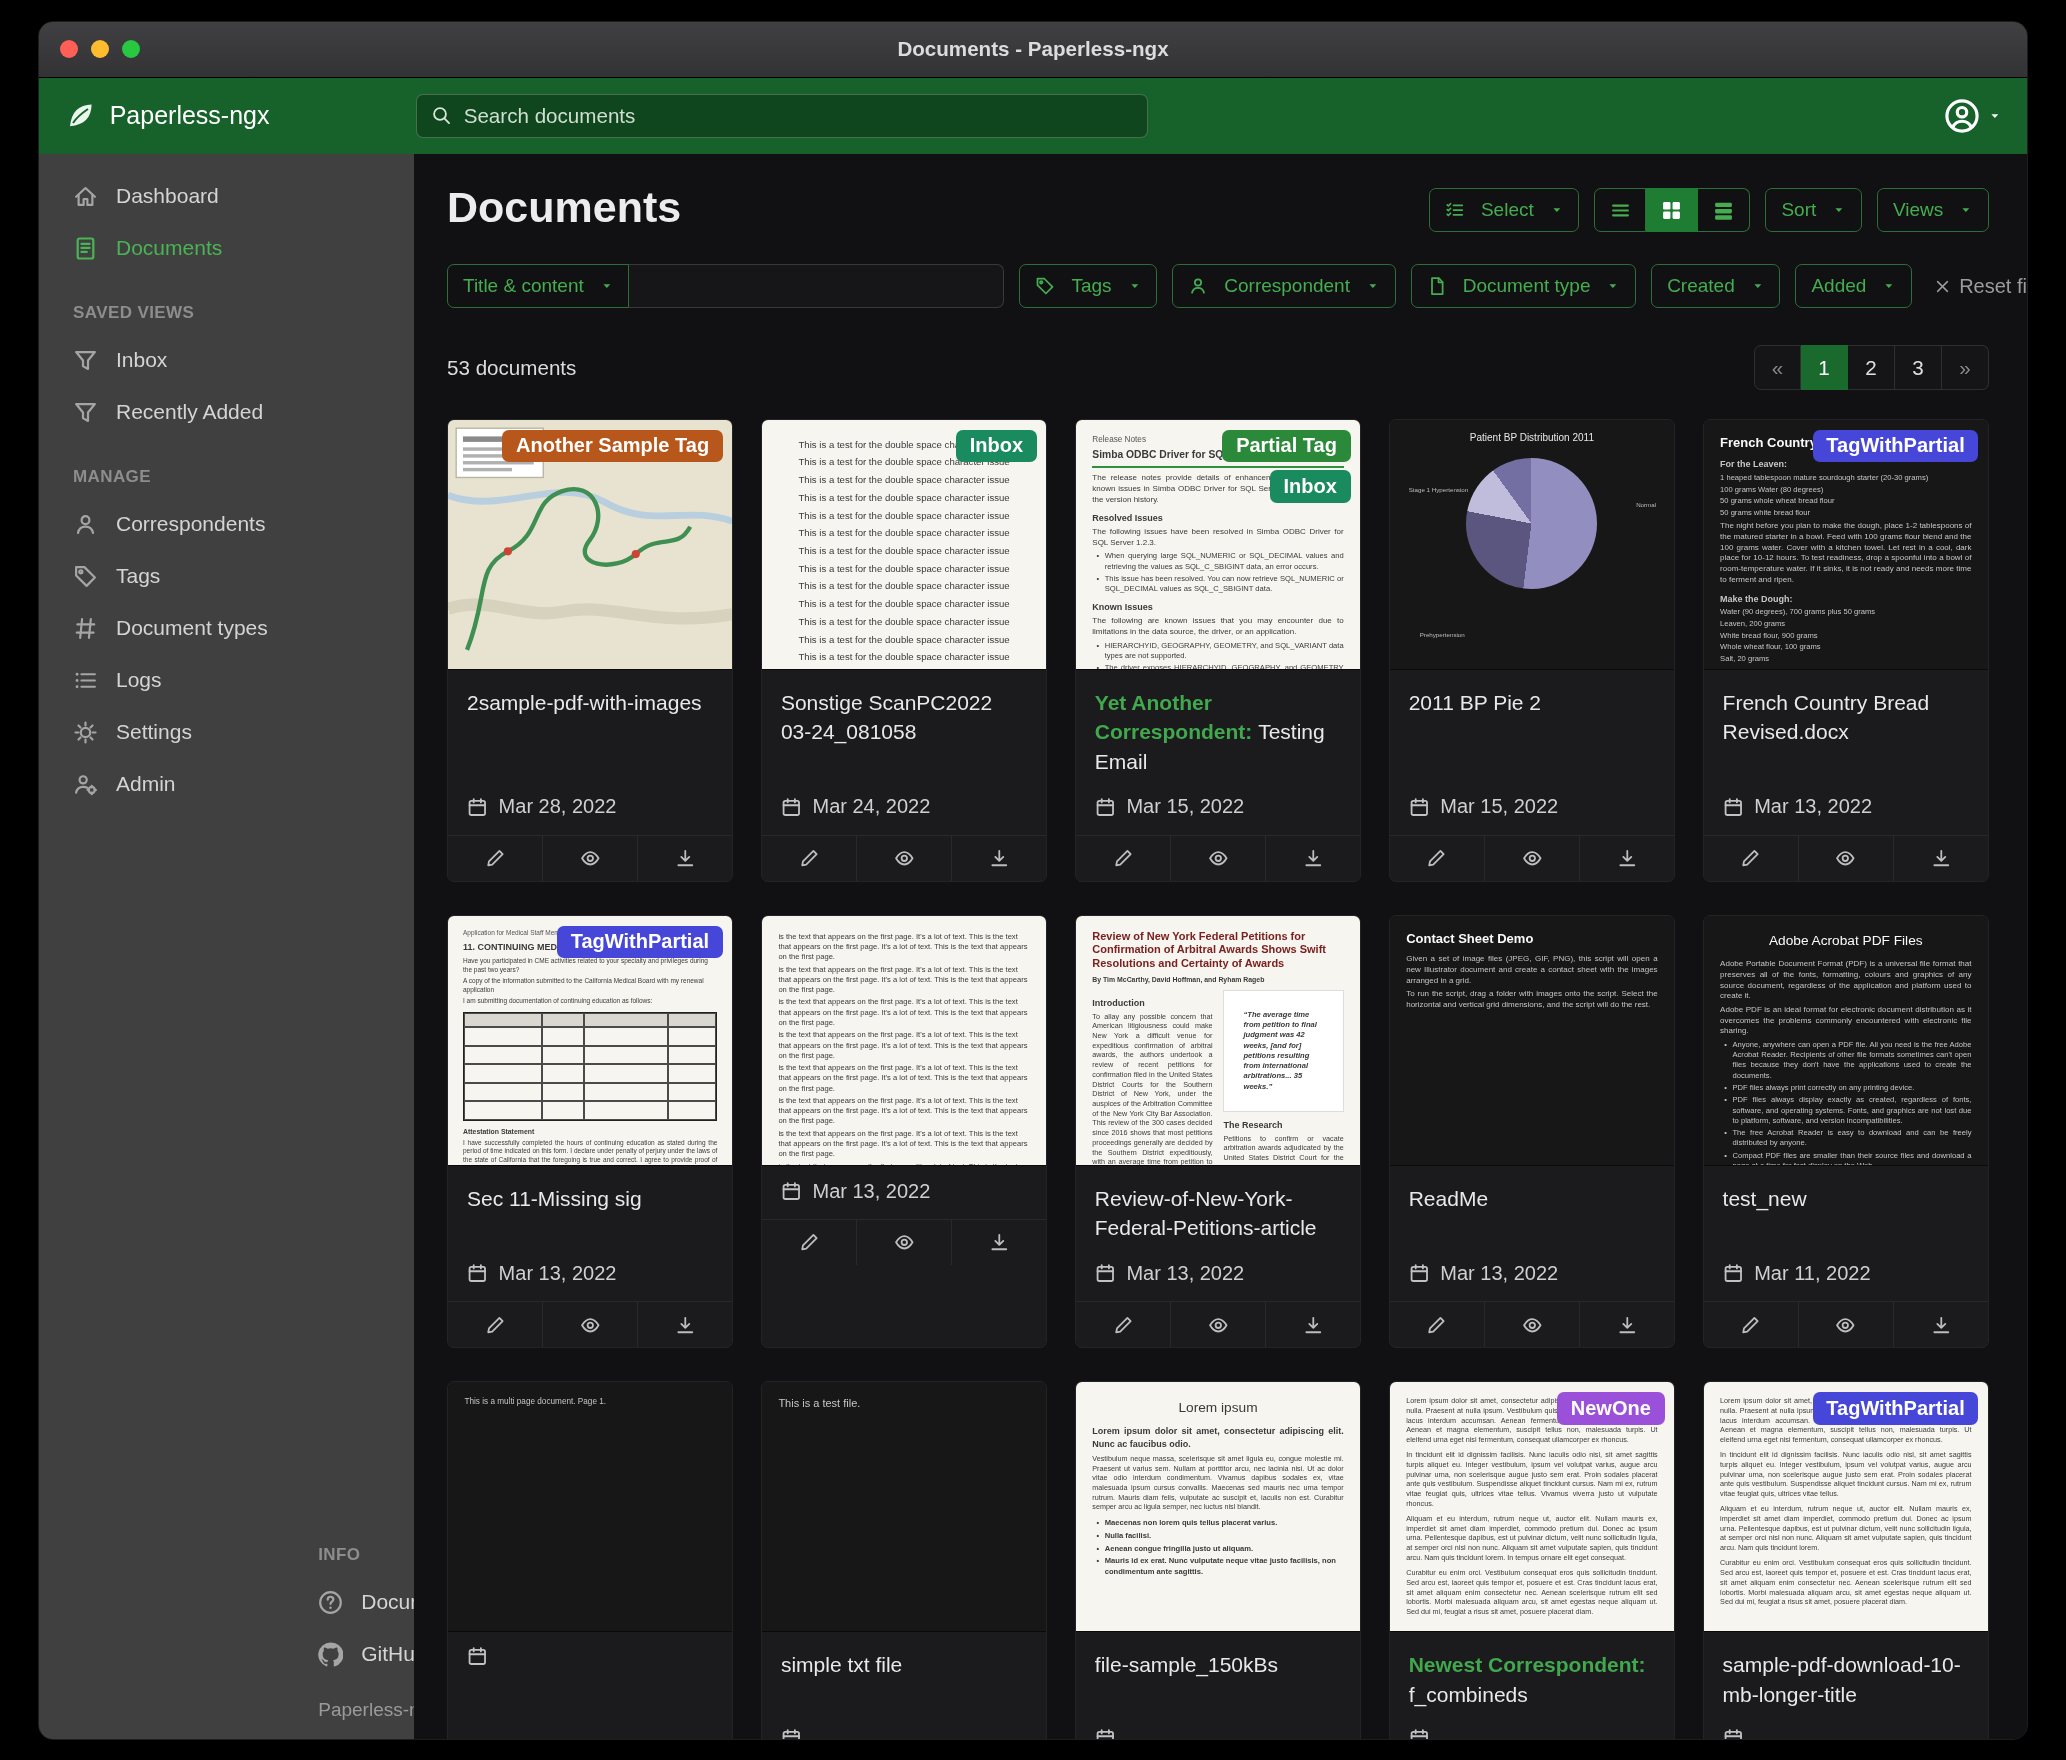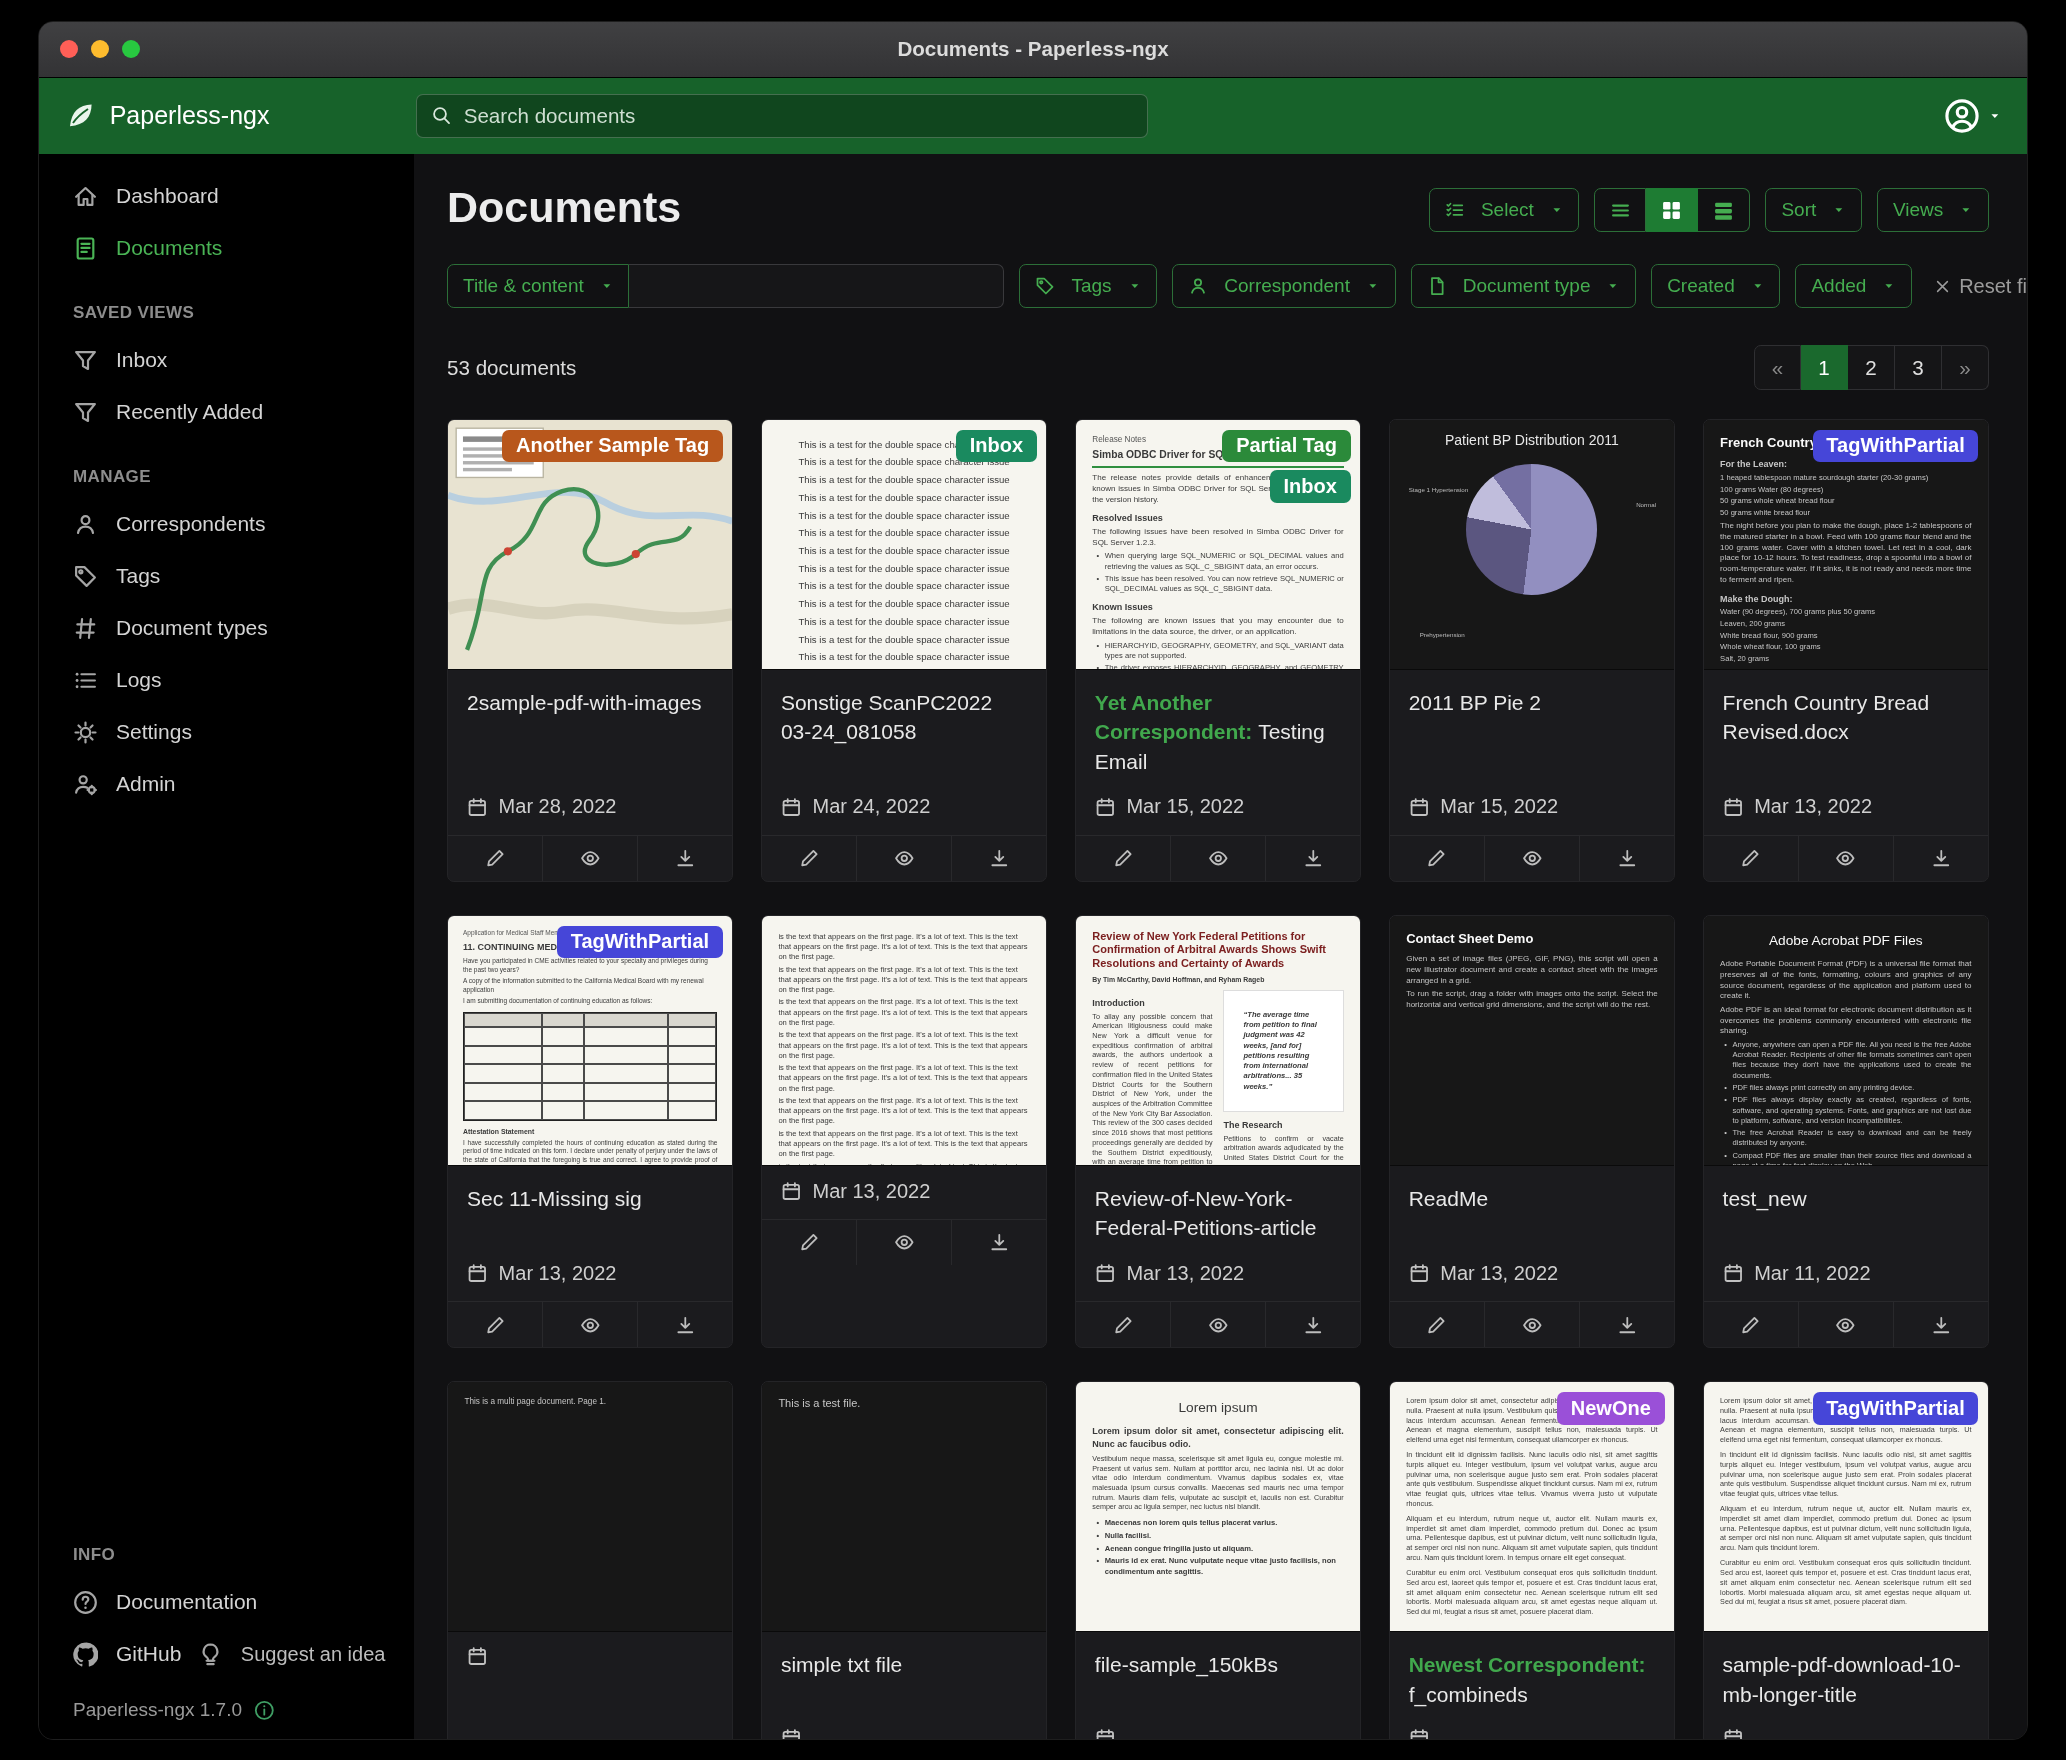--- a/index.html
+++ b/index.html
@@ -16,21 +16,21 @@
 .brand .ic{width:32px;height:32px;color:#eaf5ec}
 .searchbox{display:flex;align-items:center;gap:12.4px;width:732px;height:44px;background:rgba(0,0,0,.28);border:1.4px solid rgba(255,255,255,.22);border-radius:6.9px;padding:0 13.7px}
 .searchbox .ic{width:20.6px;height:20.6px;color:#d9e7dc}
 .searchbox input{flex:1;background:transparent;border:0;outline:0;color:#eef5ef;font-size:20.6px;font-family:inherit}
 .searchbox input::placeholder{color:#cfdfd2}
 .usermenu{margin-left:auto;display:flex;align-items:center;gap:8.2px;color:#fff;cursor:pointer}
 .usermenu .ic{width:36px;height:36px}
 .ic svg,.caret svg{width:100%;height:100%;display:block}
 .caret{width:13.7px;height:13.7px;display:inline-flex}
 .bodyrow{flex:1;display:flex;min-height:0}
-.sidebar{width:375px;flex:0 0 auto;background:#000000;display:flex;flex-direction:column;padding:16.5px 0 18px;overflow:hidden}
+.sidebar{width:375px;flex:0 0 auto;background:#404040;display:flex;flex-direction:row;padding:16.5px 0 18px;overflow:hidden}
 .sb-header{font-size:17px;font-weight:700;color:#8d8d8d;letter-spacing:0.4px;padding:29px 16.5px 11px 34px}
 .sb-item{display:flex;align-items:center;gap:18px;min-height:52px;padding:0 16.5px 0 34px;color:#d4d4d4;font-size:21px;cursor:pointer;white-space:nowrap}
 .sb-item .ic{width:25px;height:25px;color:#a5a5a5;flex:0 0 auto}
 .sb-item.active{color:#4ab455}
 .sb-item.active .ic{color:#4ab455}
 .sb-bottom{margin-top:auto}
 .sb-inforow{display:flex;align-items:center}
 .sb-inforow .sb-item{padding-right:6.9px}
 .sb-inforow .sb-item+.sb-item{padding-left:9.6px;color:#bdbdbd;font-size:20px}
 .sb-version{display:flex;align-items:center;gap:12.4px;padding:19px 16.5px 0 34px;color:#9a9a9a;font-size:19px}
@@ -100,21 +100,21 @@
 .p-quote{font-weight:700;font-style:italic;font-size:7.6px;margin:4.1px 0;padding:19px;border:0.7px solid #ddd;background:#fff}
 .p-maroon{font-weight:700;font-size:11px;color:#7c2020;line-height:1.25;margin-bottom:4.1px}
 .p-byline{font-size:6.9px;font-weight:700;margin-bottom:5.5px}
 .p-lead{font-weight:700;font-size:9px;margin:4.1px 0;text-align:justify}
 .p-lib{font-weight:700;font-size:7.6px;margin:2.7px 0 2.7px 12.4px;position:relative}
 .p-lib::before{content:"\2022";position:absolute;left:-8.2px}
 .tline{font-size:9.6px;text-align:center;margin:4.8px 0;white-space:nowrap;overflow:hidden}
 .tline.left{text-align:left;font-size:7.6px;margin:2.1px 0;white-space:normal}
 .tcols{column-count:2;column-gap:11px;margin-top:2.7px}
 .tpie{padding:11px}
-.pcap{text-align:center;font-size:14px;color:#e8e8e8;margin-bottom:2.7px}
+.pcap{text-align:center;font-size:10px;color:#e8e8e8;margin-bottom:2.7px}
 .pie{width:131px;height:131px;border-radius:50%;margin:13.7px auto 0}
 .plab{position:absolute;font-size:6.2px;color:#bdbdbd}
 .plab0{right:18px;top:81px}
 .plab1{left:30px;bottom:30px}
 .plab2{left:19px;top:66px}
 .tform{padding:11px 15px}
 .ftop{color:#555}
 .fh{font-weight:700;font-size:9px;margin:3.4px 0 4.1px}
 .fsm{font-size:6.5px;margin:2.1px 0}
 .fjust{text-align:justify}

